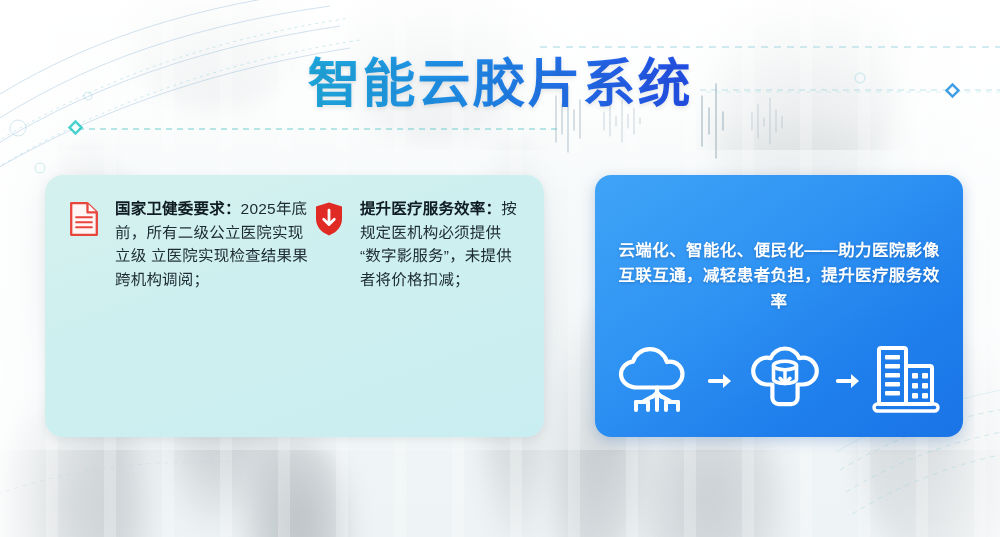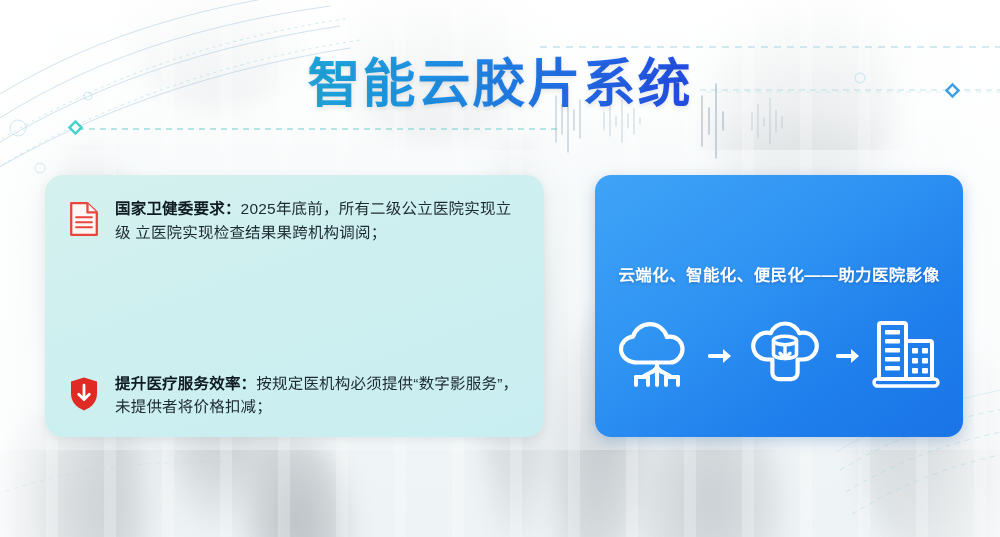--- a/index.html
+++ b/index.html
@@ -118,21 +118,21 @@
   
   .card-left {
     position: absolute;
     left: 45px;  top: 175px;
     width: 499px; height: 262px;
     background: linear-gradient(160deg, #d4f1ee 0%, #cdeff0 50%, #c9eef1 100%);
     border-radius: 18px;
     box-shadow: 0 3px 10px rgba(60,90,100,.10);
     padding: 22px 24px 18px 22px;
     display: flex;
-    flex-direction: column;
+    flex-direction: row;
     justify-content: space-between;
   }
 
   .bullet {
     display: flex;
     align-items: flex-start;
     gap: 14px;
   }
   .bullet-icon {
     flex: 0 0 auto;
@@ -327,20 +327,21 @@
     </p>
   </div>
 
 
 </section>
 
 <section class="card-right">
 
   <div class="card-right-text">
     <div>云端化、智能化、便民化——助力医院影像</div>
+    <div>互联互通，减轻患者负担，提升医疗服务效率</div>
   </div>
 
   <div class="flow">
 
     <span class="flow-icon">
       <svg width="86" height="74" viewBox="0 0 86 74" fill="none" xmlns="http://www.w3.org/2000/svg">
         <path d="M23.5 43.5C13.8 43.5 7 37.4 7 30.2c0-6.6 5.3-11.9 12-12.6C21 10.5 27.8 5.2 35.9 5.2c8.2 0 15.1 5.4 17 12.8 1-.3 2-.4 3.1-.4 6.9 0 12.5 5.5 12.5 12.3S62.9 43.5 56 43.5z" stroke="#ffffff" stroke-width="4.2" stroke-linejoin="round" fill="none"></path>
         <path d="M43 43.5v13" stroke="#ffffff" stroke-width="4.2" stroke-linecap="round"></path>
         <path d="M43 50 30 57M43 50l13 7" stroke="#ffffff" stroke-width="4.2" stroke-linecap="round"></path>
         <path d="M43 48l-4.5 5M43 48l4.5 5" stroke="#ffffff" stroke-width="3.6" stroke-linecap="round"></path>

